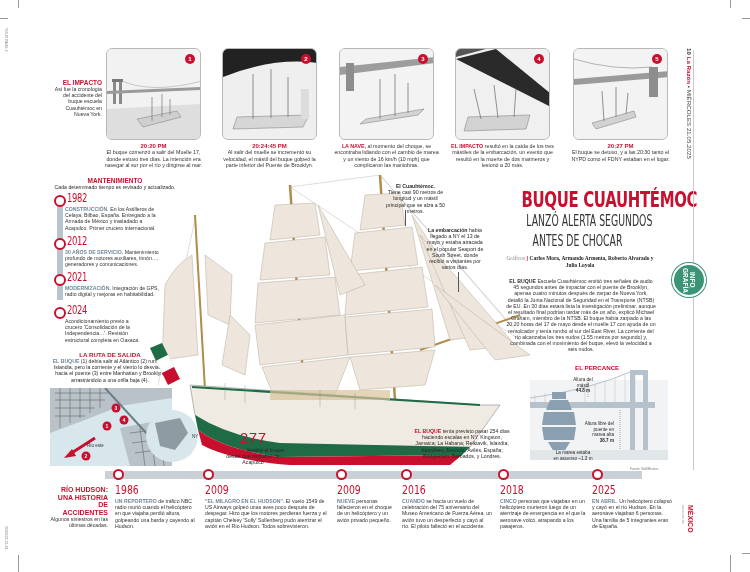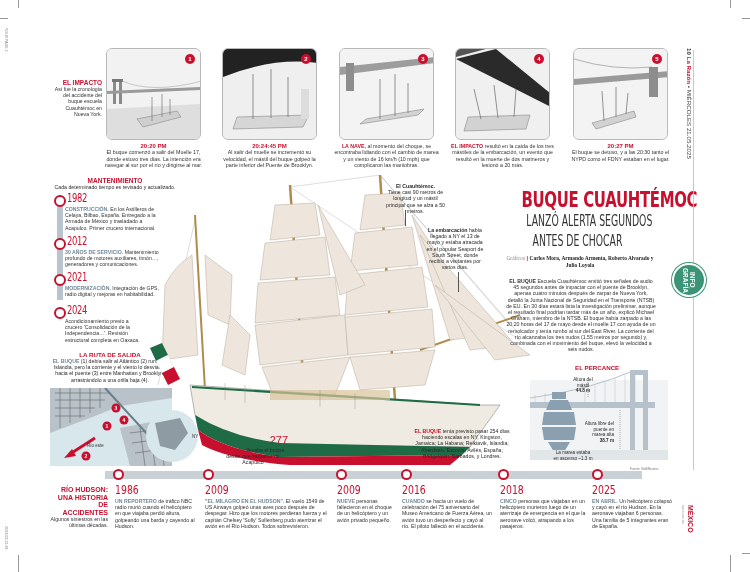--- a/index.html
+++ b/index.html
@@ -272,21 +272,21 @@
 <div class="abs" style="left:405px;top:210px;width:1px;height:16px;background:#555;"></div>
 <div class="abs small" style="left:424px;top:227px;width:62px;text-align:center;">
   <b>La embarcación</b> <span>había llegado a NY el 13 de mayo y estaba atracada en el popular Seaport de South Street, donde recibió a visitantes por varios días.</span>
 </div>
 <div class="abs" style="left:458px;top:272px;width:1px;height:20px;background:#555;"></div>
 <div class="abs small" style="left:412px;top:428px;width:100px;text-align:center;">
   <b class="red">EL BUQUE</b> <span>tenía previsto pasar 254 días haciendo escalas en NY, Kingston, Jamaica; La Habana; Reikiavik, Islandia; Aberdeen, Escocia; Avilés, España; Bridgetown, Barbados, y Londres.</span>
 </div>
 
 <div class="abs" style="left:218px;top:433px;width:70px;text-align:center;">
-  <div style="font-family:Liberation Sans, sans-serif;color:#c8102e;font-size:11px;line-height:14px;text-align:right;">277</div>
+  <div style="font-family:Liberation Mono, monospace;color:#c8102e;font-size:15px;line-height:14px;">277</div>
   <div class="small"><b class="red">Personas</b> <span>llevaba el buque desde que zarparon de Acapulco</span></div>
 </div>
 
 <div class="h1">BUQUE CUAUHTÉMOC</div>
 <div class="h2" style="top:212px;">LANZÓ ALERTA SEGUNDOS</div>
 <div class="h2" style="top:232px;">ANTES DE CHOCAR</div>
 <div class="credits">
   <span class="g">Gráficos</span> <span class="p">|</span> <b>Carlos Mora, Armando Armenta, Roberto Alvarado y Julio Loyola</b>
 </div>
 <div class="body-text">

